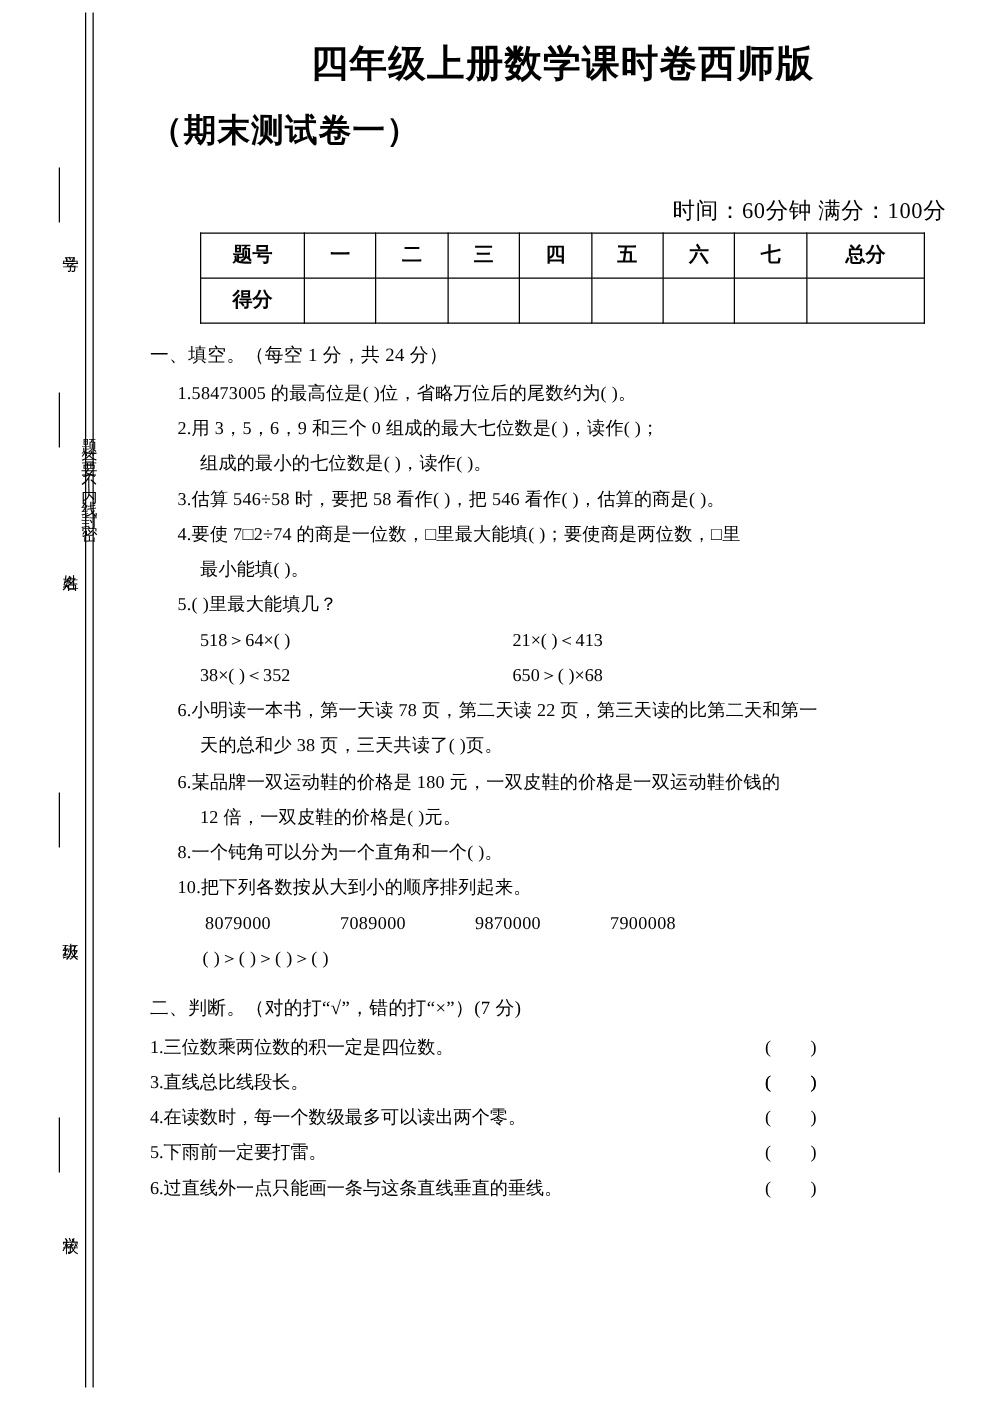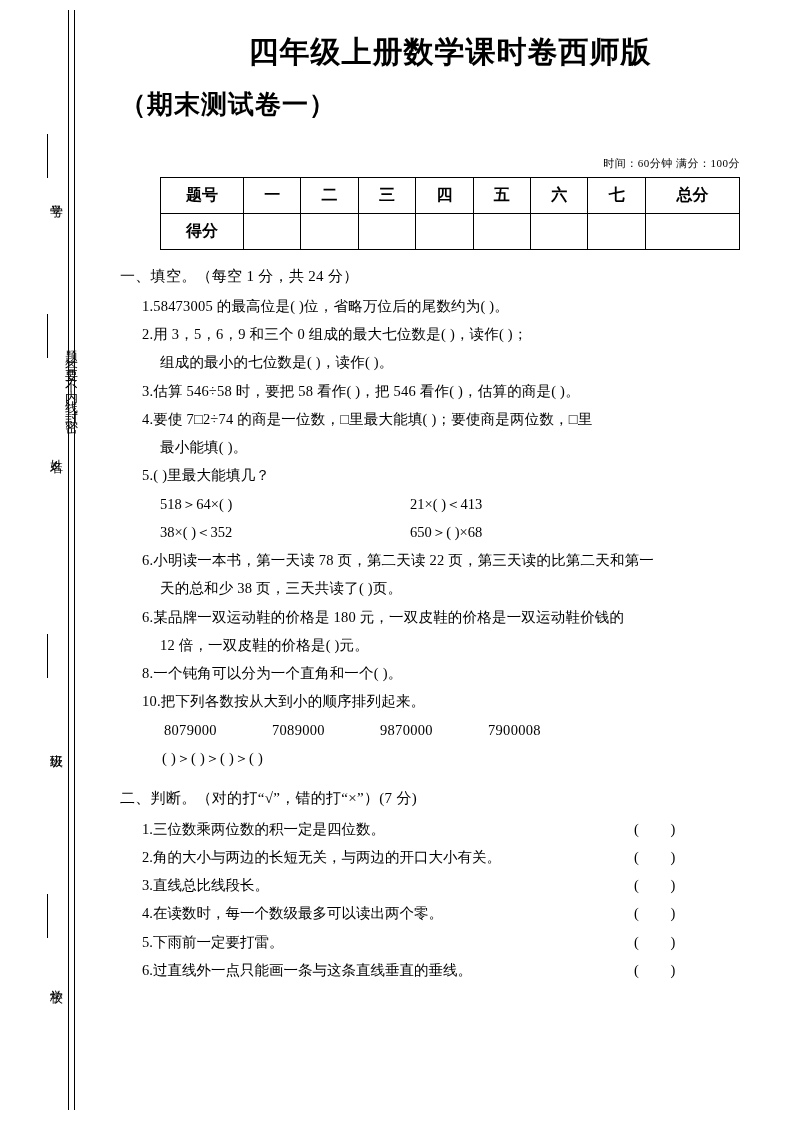--- a/index.html
+++ b/index.html
@@ -93,22 +93,22 @@
   .subtitle {
     text-align: left;
     font-size: 26px;
     font-weight: bold;
     font-family: Liberation Serif, serif;
     margin: 14px 0 0 0;
     letter-spacing: 1px;
   }
   .meta {
     text-align: right;
-    font-size: 11px;
-    margin: 34px 40px 6px 0;
+    font-size: 18px;
+    margin: 34px 23px 6px 0;
     letter-spacing: 0.5px;
   }
 
   
   table.score {
     border-collapse: collapse;
     margin: 0 auto;
     width: 580px;
   }
   table.score th, table.score td {
@@ -155,21 +155,20 @@
     margin-left: 44px;
     display: flex;
     letter-spacing: 0.3px;
   }
   .nums span { width: 108px; }
   .ordrow {
     margin-left: 42px;
     letter-spacing: 0.3px;
   }
   .tf-row {
-    margin-left: 22px;
     padding-left: 18px;
     text-indent: -18px;
     position: relative;
   }
   .tf-row .paren {
     position: absolute;
     left: 492px;
     text-indent: 0;
     letter-spacing: 14px;
   }
@@ -273,21 +272,20 @@
     </div>
 
     <div class="section">
       <div class="sec-head">二、判断。（对的打“√”，错的打“×”）(7 分)</div>
 
       <div class="tf-row">
         <span>1.三位数乘两位数的积一定是四位数。</span>
         <span class="paren">(     )</span>
       </div>
       <div class="tf-row">
-        <span>2.角的大小与两边的长短无关，与两边的开口大小有关。</span>
         <span class="paren">(     )</span>
       </div>
       <div class="tf-row">
         <span>3.直线总比线段长。</span>
         <span class="paren">(     )</span>
       </div>
       <div class="tf-row">
         <span>4.在读数时，每一个数级最多可以读出两个零。</span>
         <span class="paren">(     )</span>
       </div>

